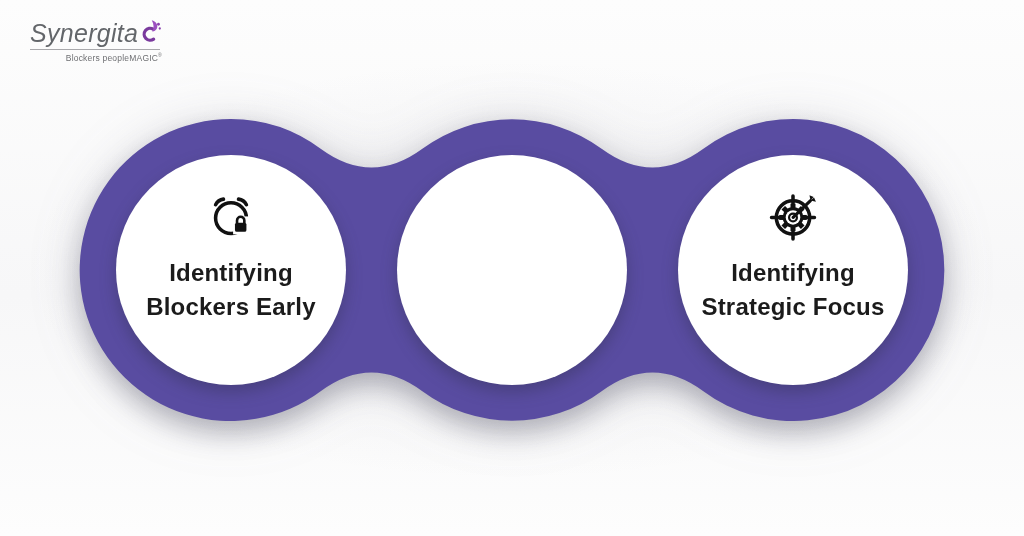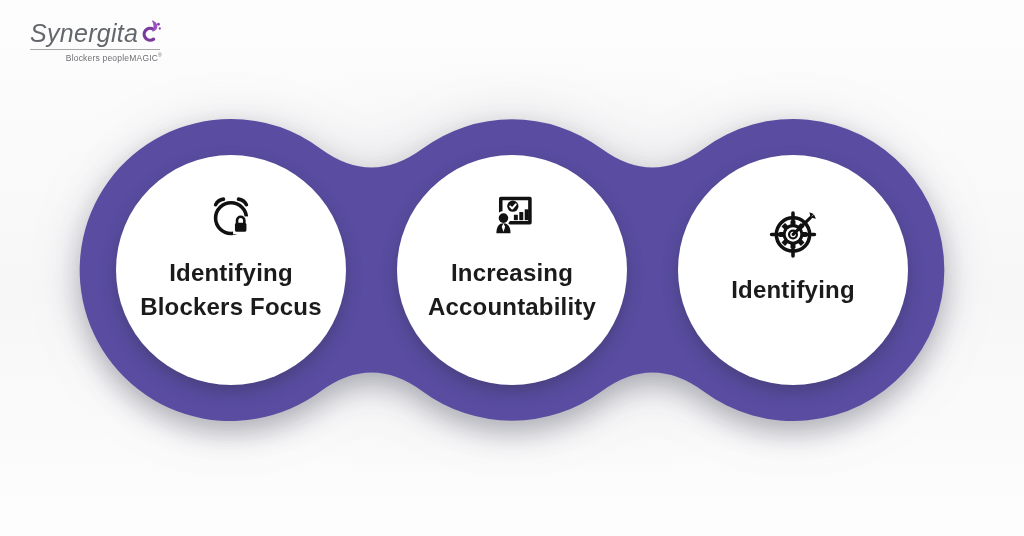--- a/index.html
+++ b/index.html
@@ -78,43 +78,24 @@
     <svg class="icon" viewBox="0 0 24 24">
       <path class="ic" d="M4.6 6.6 A 5 5 0 0 1 8.4 3.9"></path>
       <path class="ic" d="M19.4 6.6 A 5 5 0 0 0 15.6 3.9"></path>
       <circle class="ic" cx="12" cy="13" r="7.4"></circle>
       <rect class="icw" x="13" y="12.2" width="8.6" height="8.6"></rect>
       <path d="M14.9 15.4 v-1.3 a 1.75 1.75 0 0 1 3.5 0 v1.3" fill="none" stroke="#111" stroke-width="1.25"></path>
       <rect class="icf" x="13.9" y="15.2" width="5.5" height="4.4" rx="0.9"></rect>
     </svg>
     <div class="label">
       <div>Identifying</div>
-      <div>Blockers Focus</div>
+      <div>Blockers Early</div>
     </div>
   </div>
 
-  <div class="item" style="left:397px;">
-    <svg class="icon" viewBox="0 0 24 24">
-      <rect class="ic" x="6.6" y="3.6" width="14" height="11.6" stroke-width="1.5"></rect>
-      <rect class="icf" x="12.9" y="11.4" width="1.9" height="2.6"></rect>
-      <rect class="icf" x="15.5" y="10.1" width="1.9" height="3.9"></rect>
-      <rect class="icf" x="18.1" y="8.8" width="1.9" height="5.2"></rect>
-      <circle class="icf" cx="12.4" cy="7.3" r="2.7"></circle>
-      <path d="M11.1 7.4 l1 1 l1.7 -2" fill="none" stroke="#fff" stroke-width="0.95" stroke-linecap="round" stroke-linejoin="round"></path>
-      <circle class="icw" cx="7.9" cy="13" r="3.4"></circle>
-      <path class="icw" d="M3.6 20.8 c0 -4.2 2 -6 4.3 -6 s4.3 1.8 4.3 6 z"></path>
-      <circle class="icf" cx="7.9" cy="13" r="2.3"></circle>
-      <path class="icf" d="M4.5 20.3 c0 -3.4 1.5 -4.8 3.4 -4.8 s3.4 1.4 3.4 4.8 z"></path>
-      <path class="icw" d="M7.9 15.5 l0.8 1.6 l-0.8 2.6 l-0.8 -2.6 z"></path>
-    </svg>
-    <div class="label">
-      <div>Increasing</div>
-      <div>Accountability</div>
-    </div>
-  </div>
 
   <div class="item" style="left:678px;">
     <svg class="icon" viewBox="0 0 24 24">
       <circle class="ic" cx="12" cy="12.7" r="8" stroke-width="1.4"></circle>
       <path class="ic" stroke-width="1.4" d="M12 2.4 V6.4 M12 19 V23 M1.7 12.7 H5.7 M18.3 12.7 H22.3"></path>
       <g class="icf">
         <rect x="10.8" y="6.1" width="2.4" height="2.6" transform="rotate(0 12 12.7)"></rect>
         <rect x="10.8" y="6.1" width="2.4" height="2.6" transform="rotate(45 12 12.7)"></rect>
         <rect x="10.8" y="6.1" width="2.4" height="2.6" transform="rotate(90 12 12.7)"></rect>
         <rect x="10.8" y="6.1" width="2.4" height="2.6" transform="rotate(135 12 12.7)"></rect>
@@ -127,20 +108,21 @@
       <circle class="icw" cx="12" cy="12.7" r="3.5"></circle>
       <circle class="icf" cx="12" cy="12.7" r="2.4"></circle>
       <circle class="icw" cx="12" cy="12.7" r="1.35"></circle>
       <circle class="icf" cx="12" cy="12.7" r="0.65"></circle>
       <path d="M20.4 4.6 L12.2 12.5" stroke="#111" stroke-width="1.5" stroke-linecap="round" fill="none"></path>
       <path class="icf" d="M20.4 4.6 l-0.5 -2.6 l2 0.9 z"></path>
       <path class="icf" d="M20.4 4.6 l2.6 0.5 l-0.9 -2 z"></path>
     </svg>
     <div class="label">
       <div>Identifying</div>
+      <div>Strategic Focus</div>
     </div>
   </div>
 
   <div class="logo">
     <div class="logo-row">
       <span class="brand">Synergita</span>
       <svg class="logo-mark-svg" viewBox="0 0 24 28">
         <path d="M15 11 A 6.3 6.3 0 1 0 15.5 21.5" fill="none" stroke="#7A3A9D" stroke-width="3.4" stroke-linecap="round"></path>
         <path d="M13.5 1.5 c4.5 1.2 6.5 4.6 5.8 7.8 c-0.5 2.4 -2.6 4.1 -5.4 4.3 c2.2 -3.4 2 -8 -0.4 -12.1 z" fill="#9C4FC0"></path>
         <circle cx="20.6" cy="5.8" r="1.5" fill="#8A42AE"></circle>

